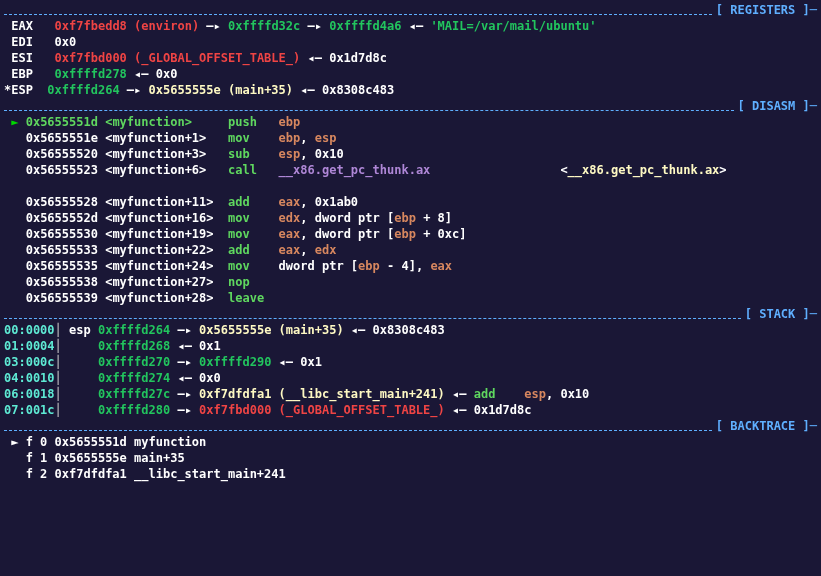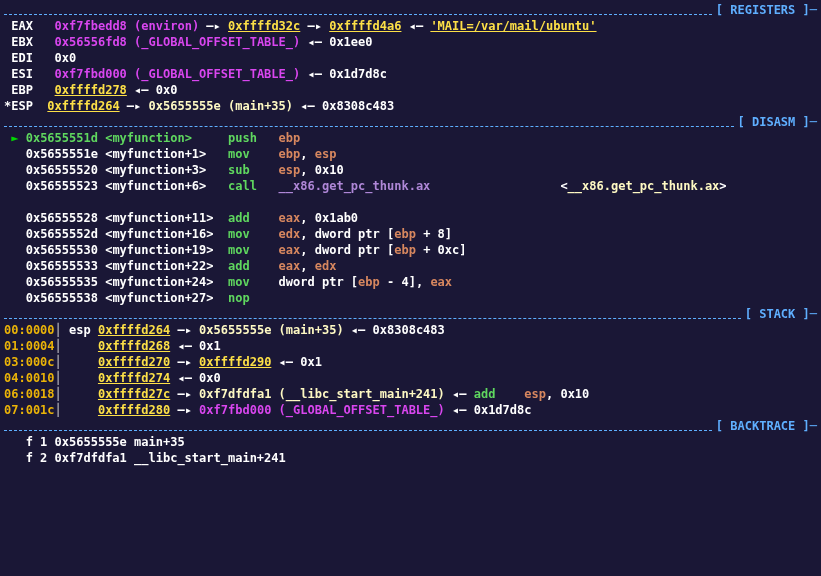--- a/index.html
+++ b/index.html
@@ -26,40 +26,39 @@
     height: 0;
     margin-top: 8px;
   }
   .sep-label {
     color: #5fafff;
     padding-left: 4px;
     text-align: right;
   }
   
   .white { color: #ffffff; }
-  .gray { color: #eab308; }
-  .yellow { color: #fde047; text-decoration: underline; }
-  .magenta { color: #d946ef; }
+  .gray { color: #5eead4; }
+  .yellow { color: #22c55e; }
+  .magenta { color: #ef4444; }
   .green { color: #5fd75f; }
   .orange { color: #d7875f; }
   .red { color: #fef9c3; }
   .purple { color: #af87d7; }
   .prompt-green { color: #00d700; }
 </style>
 </head>
 <body>
 
 <div class="sep-container">
   <div class="sep-dash"></div>
   <div class="sep-label">[ <span>REGISTERS</span> ]─</div>
 </div>
 
 <div id="reg-block">
     <div class="line"> <span class="white">EAX </span>  <span class="magenta">0xf7fbedd8</span> <span class="magenta">(environ)</span> <span class="white">—▸</span> <span class="yellow">0xffffd32c</span> <span class="white">—▸</span> <span class="yellow">0xffffd4a6</span> <span class="white">◂—</span> <span class="yellow">'MAIL=/var/mail/ubuntu'</span></div>
-    <div class="line"> <span class="white">EBX </span>  <span class="magenta">0x56556fd8</span> <span class="magenta">(_GLOBAL_OFFSET_TABLE_)</span> <span class="white">◂—</span> <span class="white">0x1ee0</span></div>
     <div class="line"> <span class="white">EDI </span>  <span class="white">0x0</span></div>
     <div class="line"> <span class="white">ESI </span>  <span class="magenta">0xf7fbd000</span> <span class="magenta">(_GLOBAL_OFFSET_TABLE_)</span> <span class="white">◂—</span> <span class="white">0x1d7d8c</span></div>
     <div class="line"> <span class="white">EBP </span>  <span class="yellow">0xffffd278</span> <span class="white">◂—</span> <span class="white">0x0</span></div>
     <div class="line"><span class="white">*ESP</span>  <span class="yellow">0xffffd264</span> <span class="white">—▸</span> <span class="red">0x5655555e</span> <span class="red">(main+35)</span> <span class="white">◂—</span> <span class="white">0x8308c483</span></div>
   </div>
 
 <div class="sep-container">
   <div class="sep-dash"></div>
   <div class="sep-label">[ <span>DISASM</span> ]─</div>
 </div>
@@ -69,20 +68,21 @@
     <div class="line">   <span class="white">0x5655551e</span> <span class="white">&lt;myfunction+1&gt;</span>   <span class="green">mov   </span> <span class="orange">ebp</span><span class="white">, </span><span class="orange">esp</span></div>
     <div class="line">   <span class="white">0x56555520</span> <span class="white">&lt;myfunction+3&gt;</span>   <span class="green">sub   </span> <span class="orange">esp</span><span class="white">, </span><span class="white">0x10</span></div>
     <div class="line">   <span class="white">0x56555523</span> <span class="white">&lt;myfunction+6&gt;</span>   <span class="green">call  </span> <span class="purple">__x86.get_pc_thunk.ax</span>                  <span class="white">&lt;</span><span class="red">__x86.get_pc_thunk.ax</span><span class="white">&gt;</span></div>
     <div class="line"> </div>
     <div class="line">   <span class="white">0x56555528</span> <span class="white">&lt;myfunction+11&gt;</span>  <span class="green">add   </span> <span class="orange">eax</span><span class="white">, </span><span class="white">0x1ab0</span></div>
     <div class="line">   <span class="white">0x5655552d</span> <span class="white">&lt;myfunction+16&gt;</span>  <span class="green">mov   </span> <span class="orange">edx</span><span class="white">, </span><span class="white">dword ptr [</span><span class="orange">ebp</span><span class="white"> + </span><span class="white">8</span><span class="white">]</span></div>
     <div class="line">   <span class="white">0x56555530</span> <span class="white">&lt;myfunction+19&gt;</span>  <span class="green">mov   </span> <span class="orange">eax</span><span class="white">, </span><span class="white">dword ptr [</span><span class="orange">ebp</span><span class="white"> + </span><span class="white">0xc</span><span class="white">]</span></div>
     <div class="line">   <span class="white">0x56555533</span> <span class="white">&lt;myfunction+22&gt;</span>  <span class="green">add   </span> <span class="orange">eax</span><span class="white">, </span><span class="orange">edx</span></div>
     <div class="line">   <span class="white">0x56555535</span> <span class="white">&lt;myfunction+24&gt;</span>  <span class="green">mov   </span> <span class="white">dword ptr [</span><span class="orange">ebp</span><span class="white"> - </span><span class="white">4</span><span class="white">]</span><span class="white">, </span><span class="orange">eax</span></div>
     <div class="line">   <span class="white">0x56555538</span> <span class="white">&lt;myfunction+27&gt;</span>  <span class="green">nop   </span> </div>
+    <div class="line">   <span class="white">0x56555539</span> <span class="white">&lt;myfunction+28&gt;</span>  <span class="green">leave </span> </div>
   </div>
 
 <div class="sep-container">
   <div class="sep-dash"></div>
   <div class="sep-label">[ <span>STACK</span> ]─</div>
 </div>
 
 <div id="stack-block">
     <div class="line"><span class="gray">00:0000</span>│ <span class="white">esp </span><span class="yellow">0xffffd264</span> <span class="white">—▸</span> <span class="red">0x5655555e</span> <span class="red">(main+35)</span> <span class="white">◂—</span> <span class="white">0x8308c483</span></div>
     <div class="line"><span class="gray">01:0004</span>│     <span class="yellow">0xffffd268</span> <span class="white">◂—</span> <span class="white">0x1</span></div>
@@ -91,15 +91,16 @@
     <div class="line"><span class="gray">06:0018</span>│     <span class="yellow">0xffffd27c</span> <span class="white">—▸</span> <span class="red">0xf7dfdfa1</span> <span class="red">(__libc_start_main+241)</span> <span class="white">◂—</span> <span class="green">add</span>    <span class="orange">esp</span><span class="white">, </span><span class="white">0x10</span></div>
     <div class="line"><span class="gray">07:001c</span>│     <span class="yellow">0xffffd280</span> <span class="white">—▸</span> <span class="magenta">0xf7fbd000</span> <span class="magenta">(_GLOBAL_OFFSET_TABLE_)</span> <span class="white">◂—</span> <span class="white">0x1d7d8c</span></div>
   </div>
 
 <div class="sep-container">
   <div class="sep-dash"></div>
   <div class="sep-label">[ <span>BACKTRACE</span> ]─</div>
 </div>
 
 <div id="bt-block">
+    <div class="line"><span class="white"> ► f 0 0x5655551d myfunction</span></div>
     <div class="line"><span class="white">   f 1 0x5655555e main+35</span></div>
     <div class="line"><span class="white">   f 2 0xf7dfdfa1 __libc_start_main+241</span></div>
   </div>
 
 </body></html>

